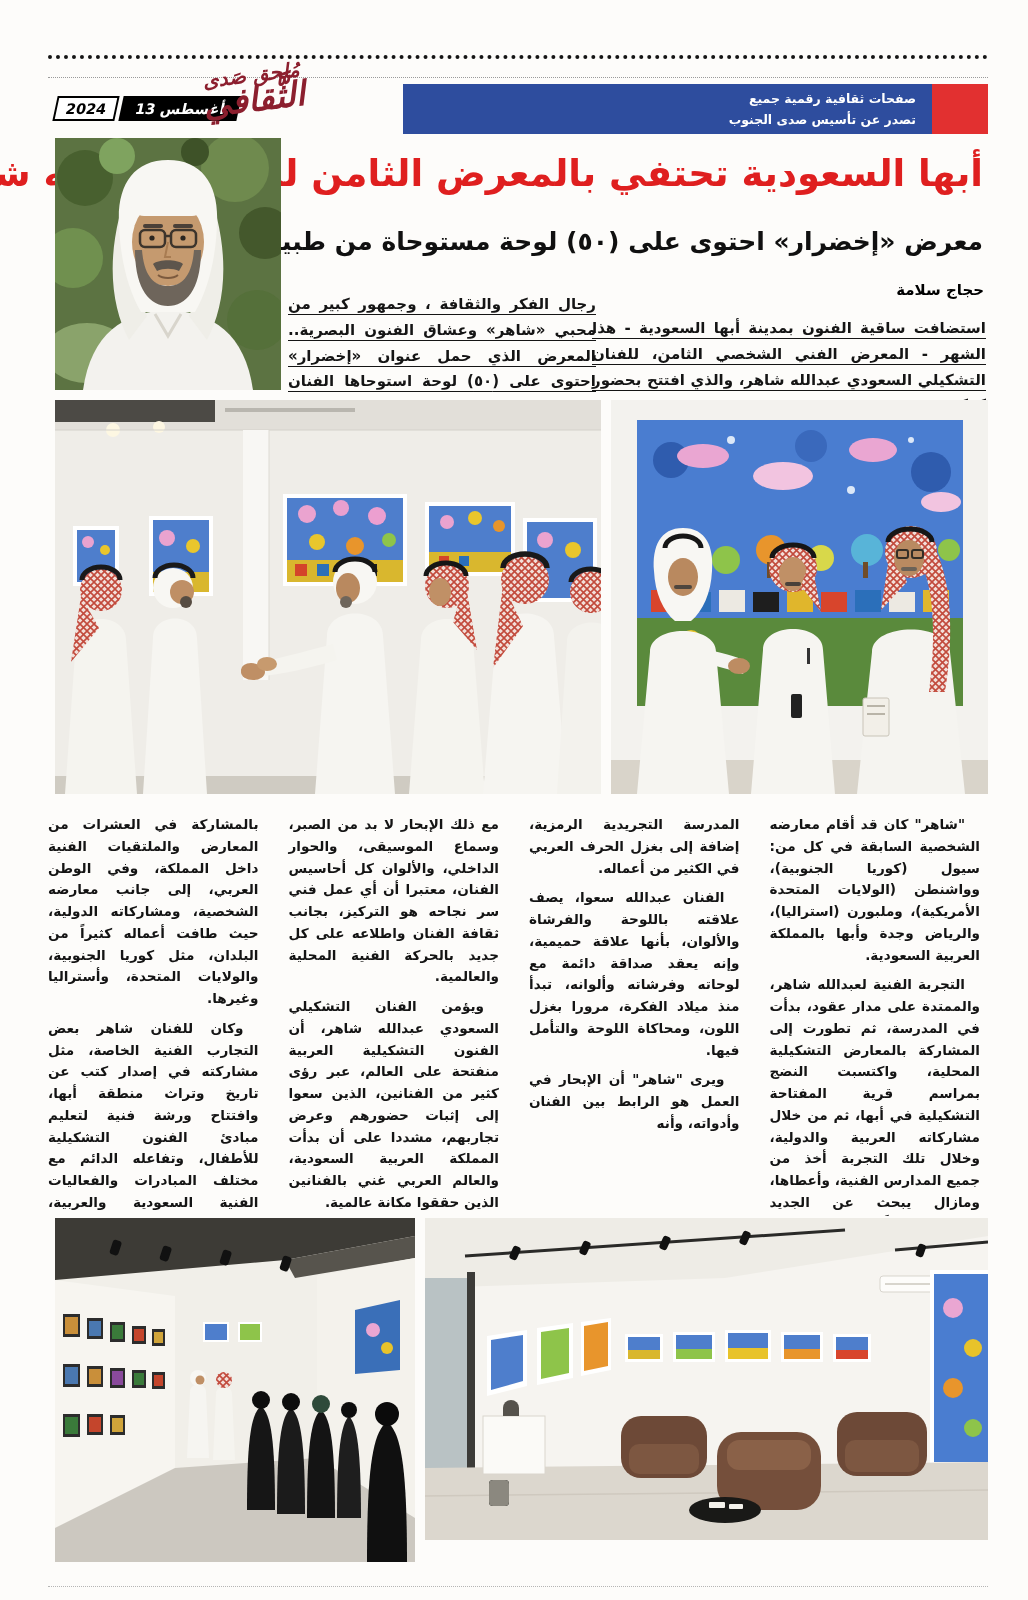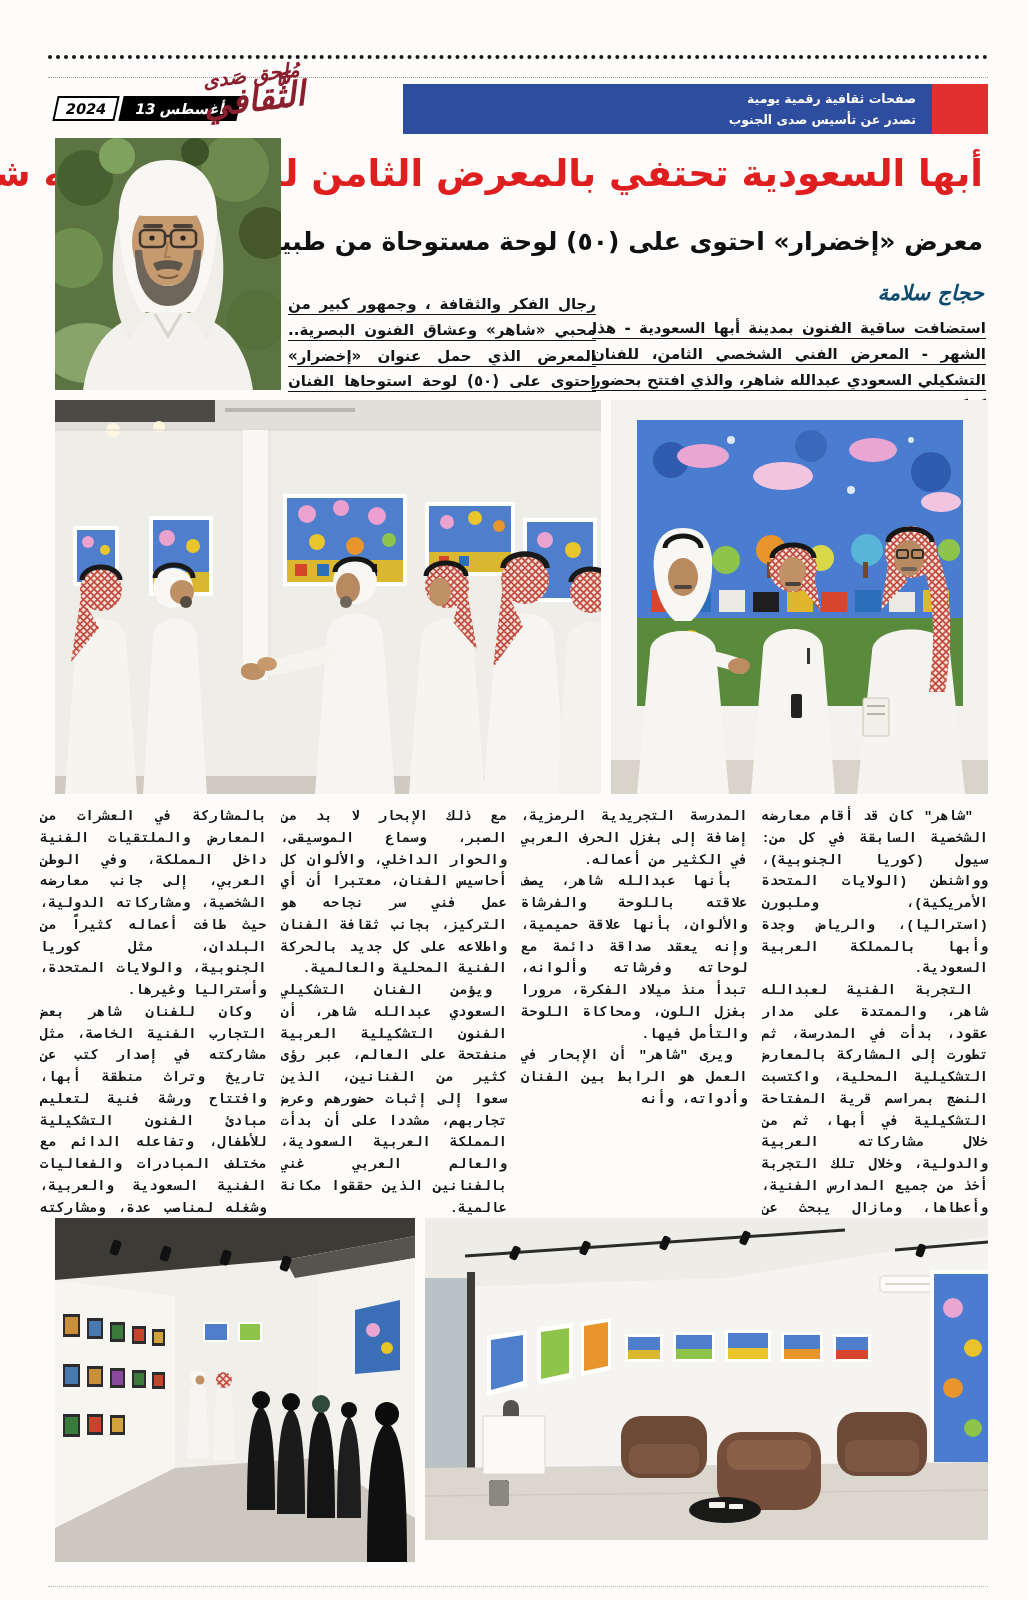--- a/index.html
+++ b/index.html
@@ -18,38 +18,38 @@
   .logo .l2{display:block;font-size:34px;font-weight:bold;font-style:italic;}
   .banner{position:absolute;left:403px;top:84px;width:585px;height:50px;background:#2e4d9e;}
   .banner-red{position:absolute;right:0;top:0;width:56px;height:50px;background:#e23030;}
   .banner-text{position:absolute;right:72px;top:5px;text-align:right;color:#ffffff;
                font-size:12.5px;font-weight:bold;line-height:1.65;}
   
   .headline{position:absolute;right:45px;left:288px;top:152px;text-align:center;color:#df1f1f;
             font-size:37px;font-weight:900;letter-spacing:-0.5px;white-space:nowrap;}
   .subheadline{position:absolute;right:45px;left:288px;top:227px;text-align:center;color:#101010;
             font-size:25px;font-weight:900;white-space:nowrap;}
-  .byline{position:absolute;right:44px;top:281px;font-size:21px;font-weight:900;color:#0c4a6e;font-style:italic;}
+  .byline{position:absolute;right:44px;top:281px;font-size:15px;font-weight:900;color:#000000;}
   .lead{font-size:15px;font-weight:700;color:#151515;text-align:justify;line-height:1.72;
         text-decoration:underline;text-underline-offset:5px;text-decoration-thickness:1px;}
   .lead-right{position:absolute;right:42px;width:394px;top:316px;}
   .lead-left{position:absolute;right:432px;width:308px;top:292px;}
   
   .photo{position:absolute;overflow:hidden;background:#eceae5;}
   .photo svg{display:block;width:100%;height:100%;}
   .ph-portrait{left:55px;top:138px;width:226px;height:252px;}
   .ph-mid-left{left:55px;top:400px;width:546px;height:394px;}
   .ph-mid-right{left:611px;top:400px;width:377px;height:394px;}
   .ph-bot-left{left:55px;top:1218px;width:360px;height:344px;}
   .ph-bot-right{left:425px;top:1218px;width:563px;height:322px;}
   
   .body-cols{position:absolute;top:806px;right:40px;left:40px;height:410px;display:flex;gap:14px;}
   .bcol{flex:1 1 0;overflow:hidden;font-size:13.6px;line-height:1.6;font-weight:700;color:#141414;
         text-align:justify;}
-  .bcol p{margin:0;font-family:Liberation Mono, monospace;}
+  .bcol p{margin:8px;}
   .bcol p.ind{text-indent:15px;}
   .rule-bottom{position:absolute;left:48px;right:40px;top:1586px;border-top:1px dotted #b5b5b5;}
 </style>
 </head>
 <body>
 
 <div class="page">
 
   <div class="rule-heavy"></div>
   <div class="rule-light"></div>
@@ -60,21 +60,21 @@
   </div>
 
   <div class="logo">
     <span class="l1">مُلحق صَدى</span>
     <span class="l2">الثَّقافي</span>
   </div>
 
   <div class="banner">
     <div class="banner-red"></div>
     <div class="banner-text">
-      <div>صفحات ثقافية رقمية يومية</div>
+      <div>صفحات ثقافية رقمية جميع</div>
       <div>تصدر عن تأسيس صدى الجنوب</div>
     </div>
   </div>
 
   <div class="headline">أبها السعودية تحتفي بالمعرض الثامن للفنان عبدالله شاهر</div>
   <div class="subheadline">معرض «إخضرار» احتوى على (٥٠) لوحة مستوحاة من طبيعة منطقة عسير</div>
   <div class="byline">حجاج سلامة</div>
 
   <div class="lead lead-right">استضافت ساقية الفنون بمدينة أبها السعودية - هذا الشهر - المعرض الفني الشخصي الثامن، للفنان التشكيلي السعودي عبدالله شاهر، والذي افتتح بحضور كوكبة من</div>
   <div class="lead lead-left">رجال الفكر والثقافة ، وجمهور كبير من محبي «شاهر» وعشاق الفنون البصرية.. المعرض الذي حمل عنوان «إخضرار» احتوى على (٥٠) لوحة استوحاها الفنان عبدالله شاهر من الطبيعة الساحرة لمنطقة عسير.</div>
@@ -297,21 +297,21 @@
   </div>
 
   <div class="body-cols">
     <div class="bcol">
       <p class="ind">"شاهر" كان قد أقام معارضه الشخصية السابقة في كل من: سيول (كوريا الجنوبية)، وواشنطن (الولايات المتحدة الأمريكية)، وملبورن (استراليا)، والرياض وجدة وأبها بالمملكة العربية السعودية.</p>
       <p class="ind">التجربة الفنية لعبدالله شاهر، والممتدة على مدار عقود، بدأت في المدرسة، ثم تطورت إلى المشاركة بالمعارض التشكيلية المحلية، واكتسبت النضج بمراسم قرية المفتاحة التشكيلية في أبها، ثم من خلال مشاركاته العربية والدولية، وخلال تلك التجربة أخذ من جميع المدارس الفنية، وأعطاها، ومازال يبحث عن الجديد باعتباره فناناً يسعى للتجديد على الدوام.</p>
 
     </div>
     <div class="bcol">
       <p>المدرسة التجريدية الرمزية، إضافة إلى بغزل الحرف العربي في الكثير من أعماله.</p>
-      <p class="ind">بأنها عبدالله شاهر، يصف علاقته باللوحة والفرشاة والألوان، بأنها علاقة حميمية، وإنه يعقد صداقة دائمة مع لوحاته وفرشاته وألوانه، تبدأ منذ ميلاد الفكرة، مرورا بغزل اللون، ومحاكاة اللوحة والتأمل فيها.</p>
+      <p class="ind">الفنان عبدالله سعوا، يصف علاقته باللوحة والفرشاة والألوان، بأنها علاقة حميمية، وإنه يعقد صداقة دائمة مع لوحاته وفرشاته وألوانه، تبدأ منذ ميلاد الفكرة، مرورا بغزل اللون، ومحاكاة اللوحة والتأمل فيها.</p>
       <p class="ind">ويرى "شاهر" أن الإبحار في العمل هو الرابط بين الفنان وأدواته، وأنه</p>
     </div>
     <div class="bcol">
       <p>مع ذلك الإبحار لا بد من الصبر، وسماع الموسيقى، والحوار الداخلي، والألوان كل أحاسيس الفنان، معتبرا أن أي عمل فني سر نجاحه هو التركيز، بجانب ثقافة الفنان واطلاعه على كل جديد بالحركة الفنية المحلية والعالمية.</p>
       <p class="ind">ويؤمن الفنان التشكيلي السعودي عبدالله شاهر، أن الفنون التشكيلية العربية منفتحة على العالم، عبر رؤى كثير من الفنانين، الذين سعوا إلى إثبات حضورهم وعرض تجاربهم، مشددا على أن بدأت المملكة العربية السعودية، والعالم العربي غني بالفنانين الذين حققوا مكانة عالمية.</p>
       <p class="ind">يُذكر أن التجربة التشكيلية للفنان السعودي، عبد الله شاهر، يقترب عمرها من أربعة عقود، قام خلالها</p>
     </div>
     <div class="bcol">
       <p>بالمشاركة في العشرات من المعارض والملتقيات الفنية داخل المملكة، وفي الوطن العربي، إلى جانب معارضه الشخصية، ومشاركاته الدولية، حيث طافت أعماله كثيراً من البلدان، مثل كوريا الجنوبية، والولايات المتحدة، وأستراليا وغيرها.</p>
       <p class="ind">وكان للفنان شاهر بعض التجارب الفنية الخاصة، مثل مشاركته في إصدار كتب عن تاريخ وتراث منطقة أبها، وافتتاح ورشة فنية لتعليم مبادئ الفنون التشكيلية للأطفال، وتفاعله الدائم مع مختلف المبادرات والفعاليات الفنية السعودية والعربية، وشغله لمناصب عدة، ومشاركته في تأسيس بعض المؤسسات المعنية بالفنون مثل الجمعية السعودية للفنون التشكيلية.</p>

